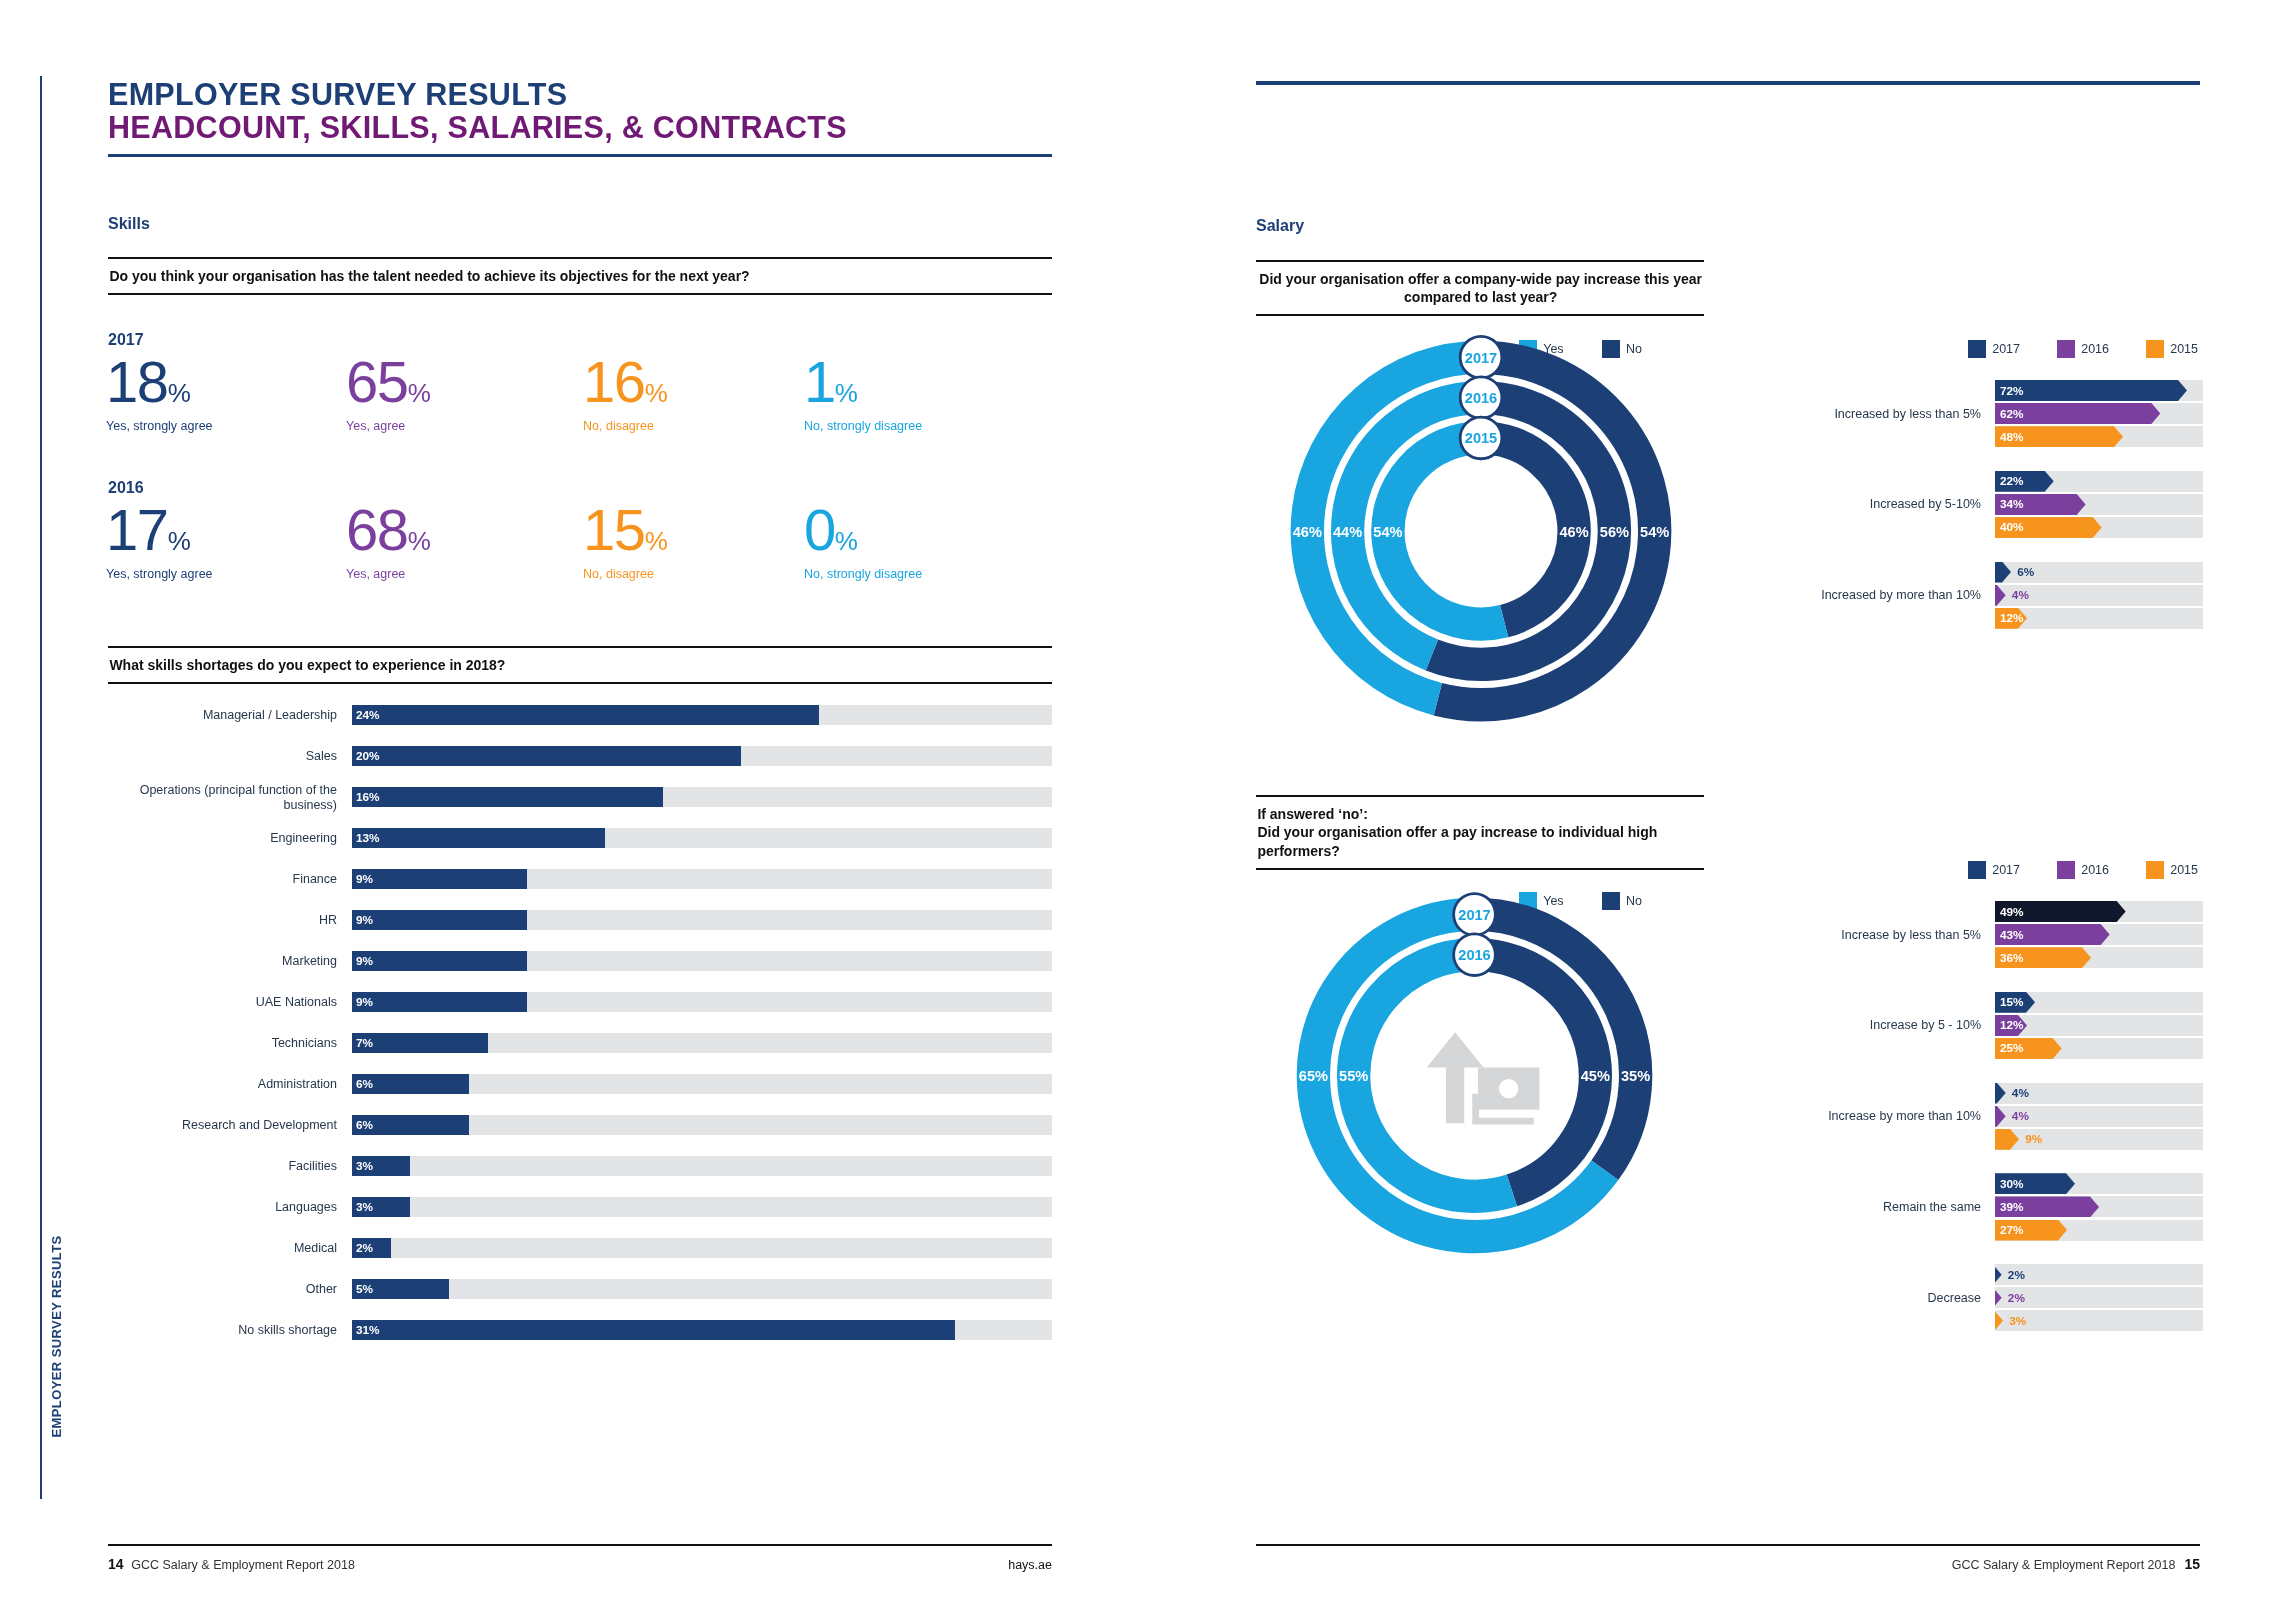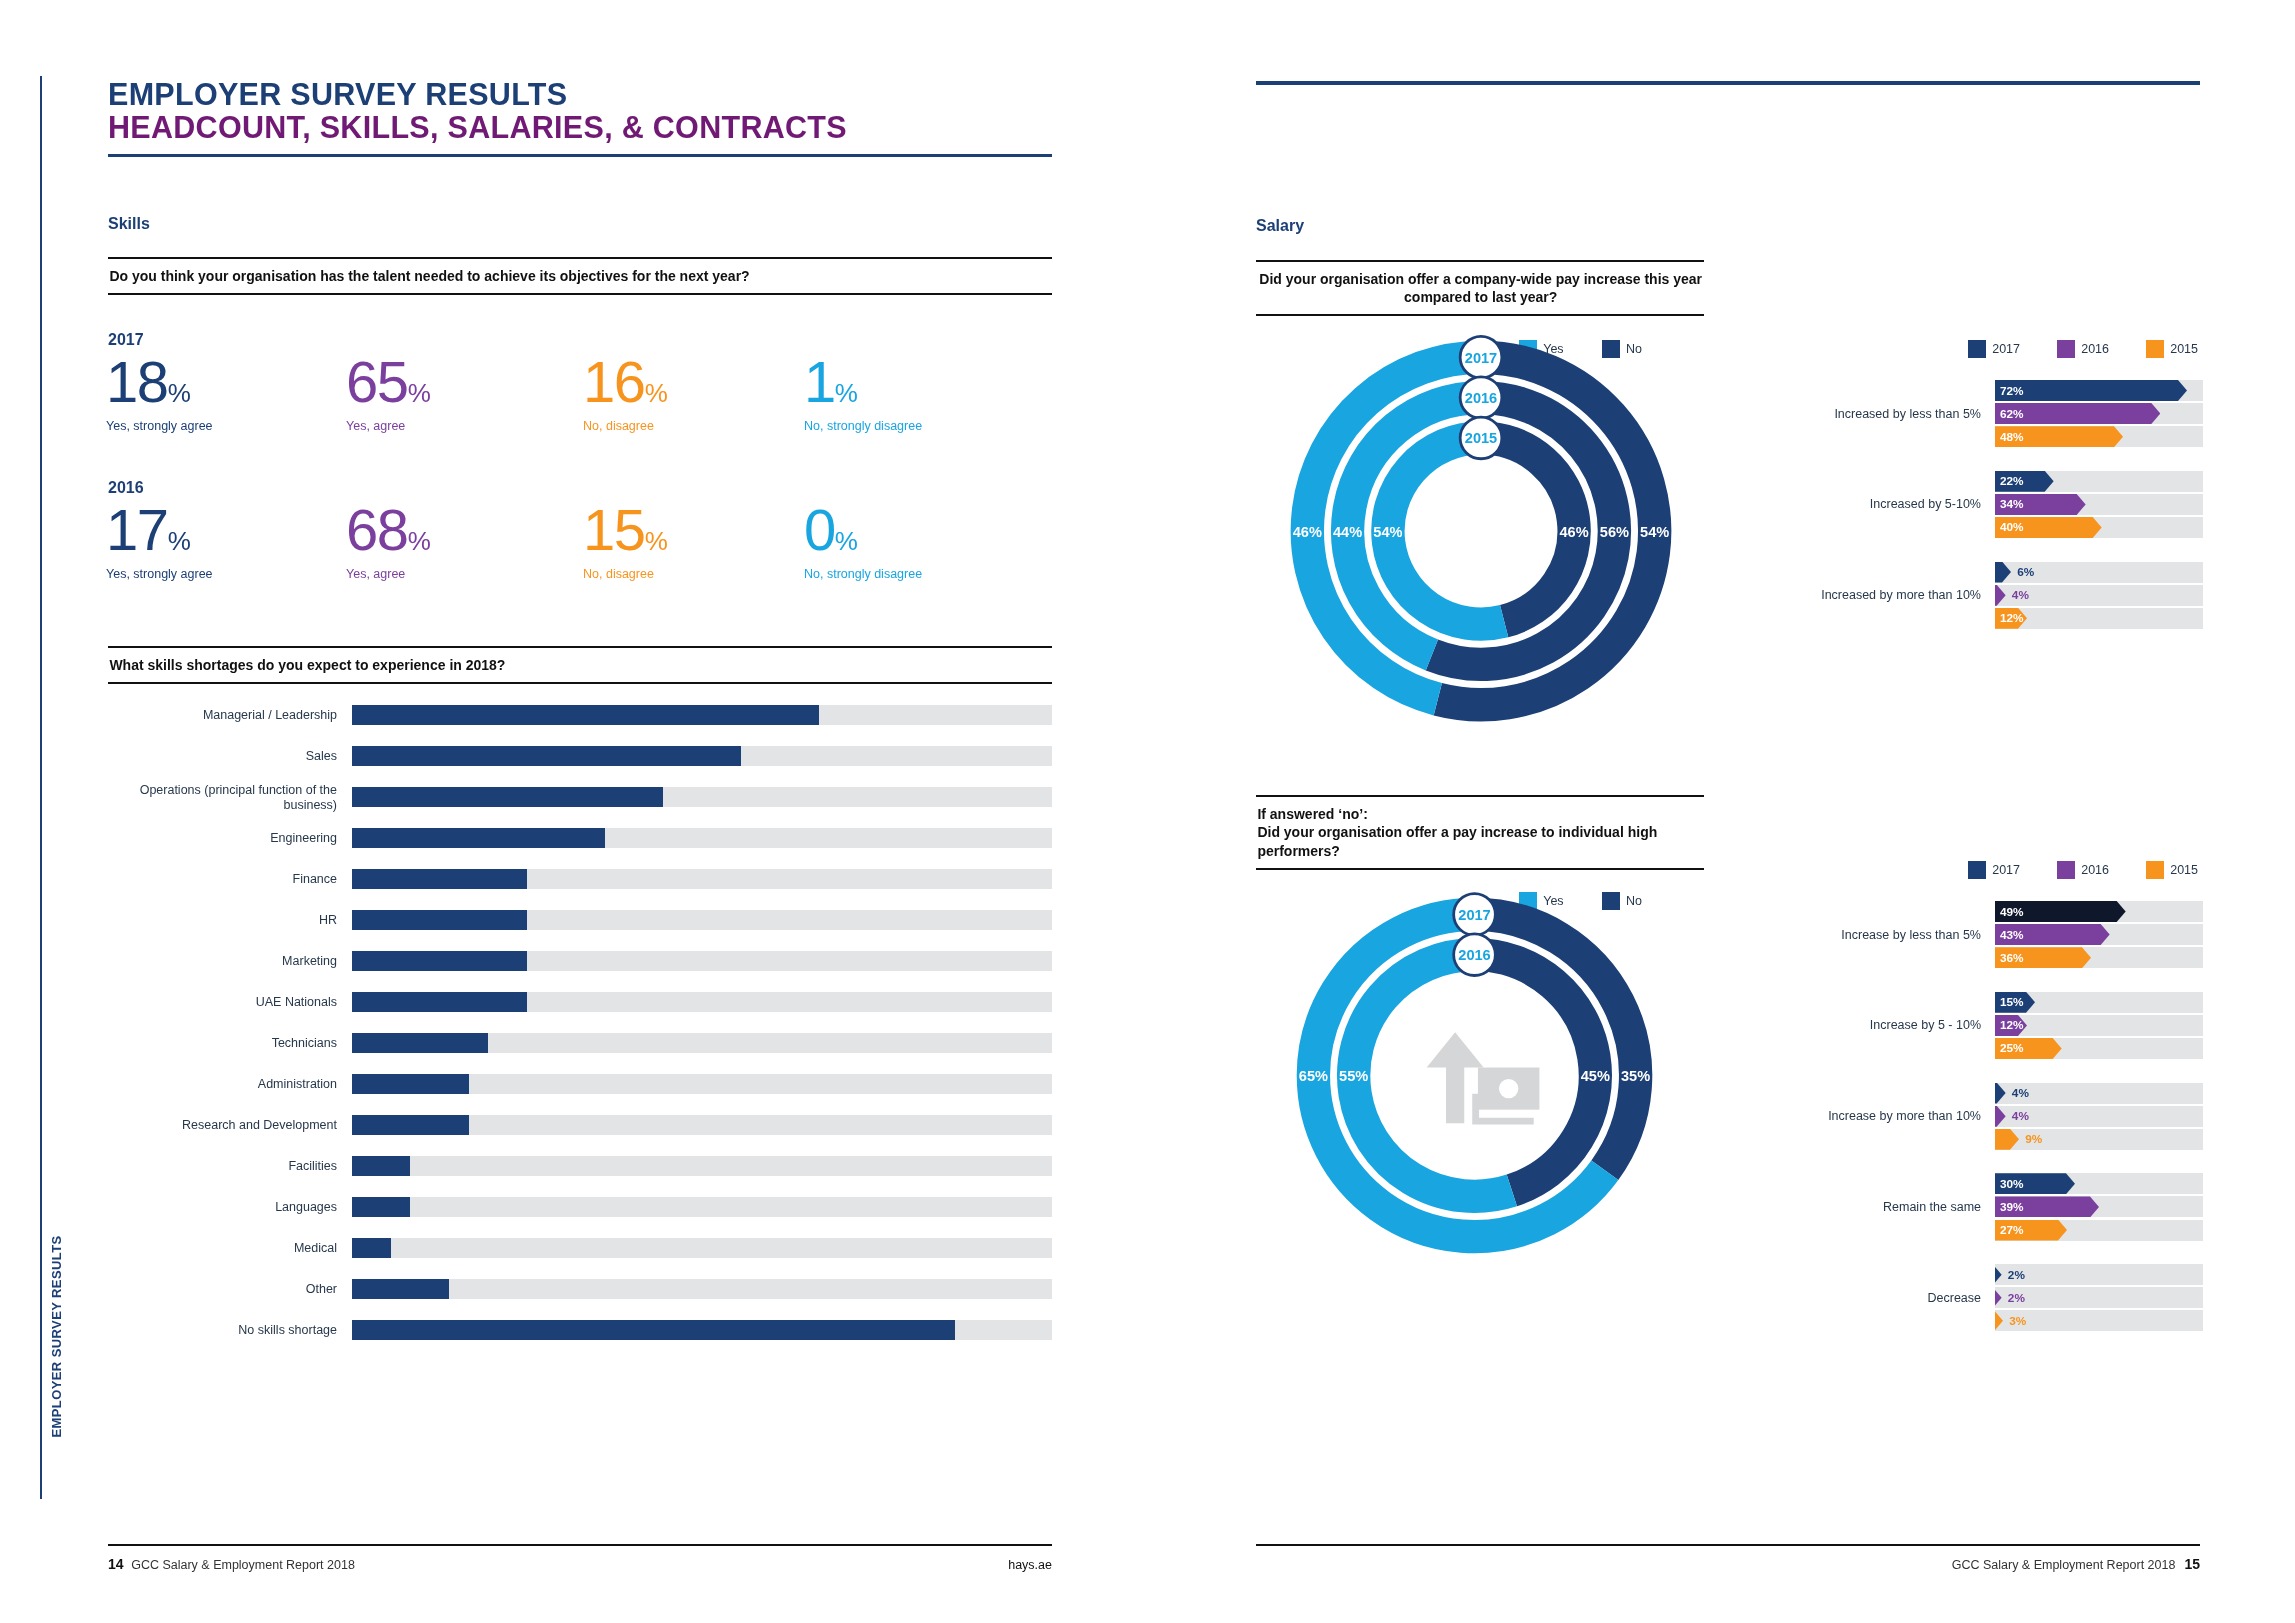--- a/index.html
+++ b/index.html
@@ -78,21 +78,21 @@
   }
   .sk-track {
     position: absolute; left: 244px; top: 0; right: 0; height: 20px;
     background: #e3e4e6;
   }
   .sk-fill {
     position: absolute; left: 0; top: 0; height: 20px; background: #1c3f76;
   }
   .sk-val {
     position: absolute; left: 4px; top: 50%; transform: translateY(-50%);
-    font-size: 11.8px; font-weight: bold; color: #fff; margin-top: 24px;
+    font-size: 11.8px; font-weight: bold; color: #fff;
   }
 
   .legend { position: absolute; display: flex; align-items: center; gap: 23px; }
   .legend .item { display: flex; align-items: center; gap: 6.2px; }
   .legend .sw { width: 18px; height: 18px; display: block; }
   .legend .lb { font-size: 12.5px; color: #27384c; }
 
   .donut-wrap { position: absolute; }
   .donut-wrap svg { display: block; }
   .dlabel {

